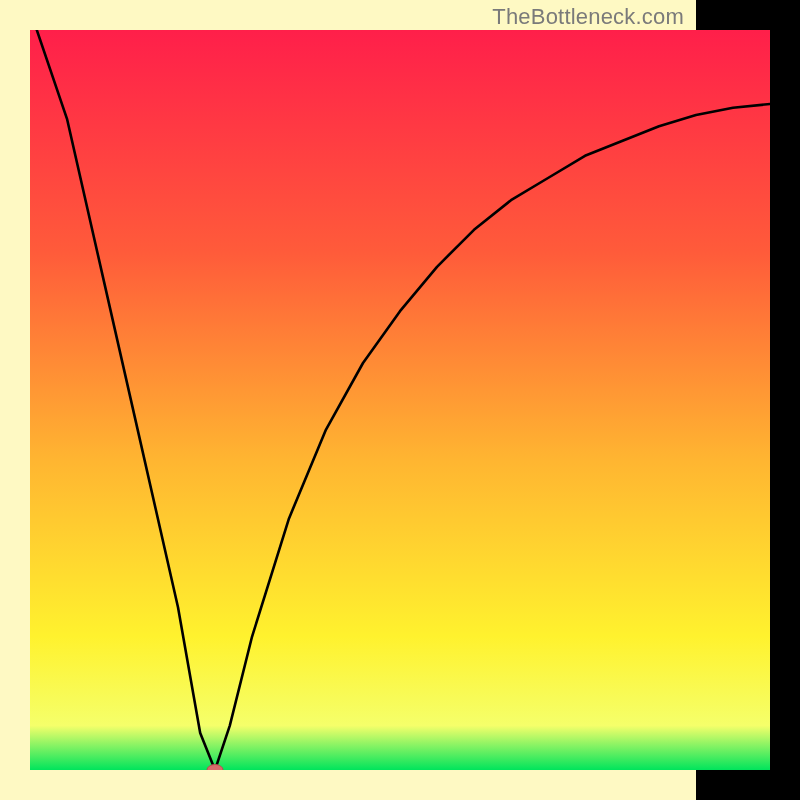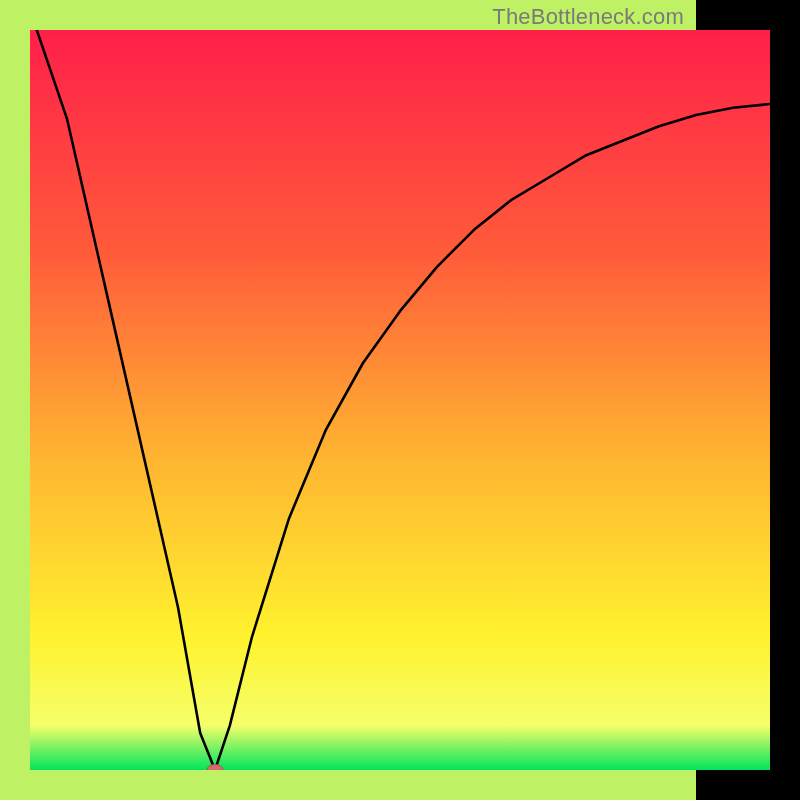--- a/index.html
+++ b/index.html
@@ -8,21 +8,21 @@
     width: 800px;
     height: 800px;
     background: #000;
     overflow: hidden;
     font-family: Arial, Helvetica, sans-serif;
   }
   .outer {
     position: relative;
     width: 696px;
     height: 800px;
-    background: #bef264;
+    background: #fef9c3;
   }
   .watermark {
     position: absolute;
     top: 4px;
     right: 12px;
     color: #7a7a7a;
     font-size: 22px;
     font-weight: 500;
     letter-spacing: 0.2px;
     z-index: 5;

